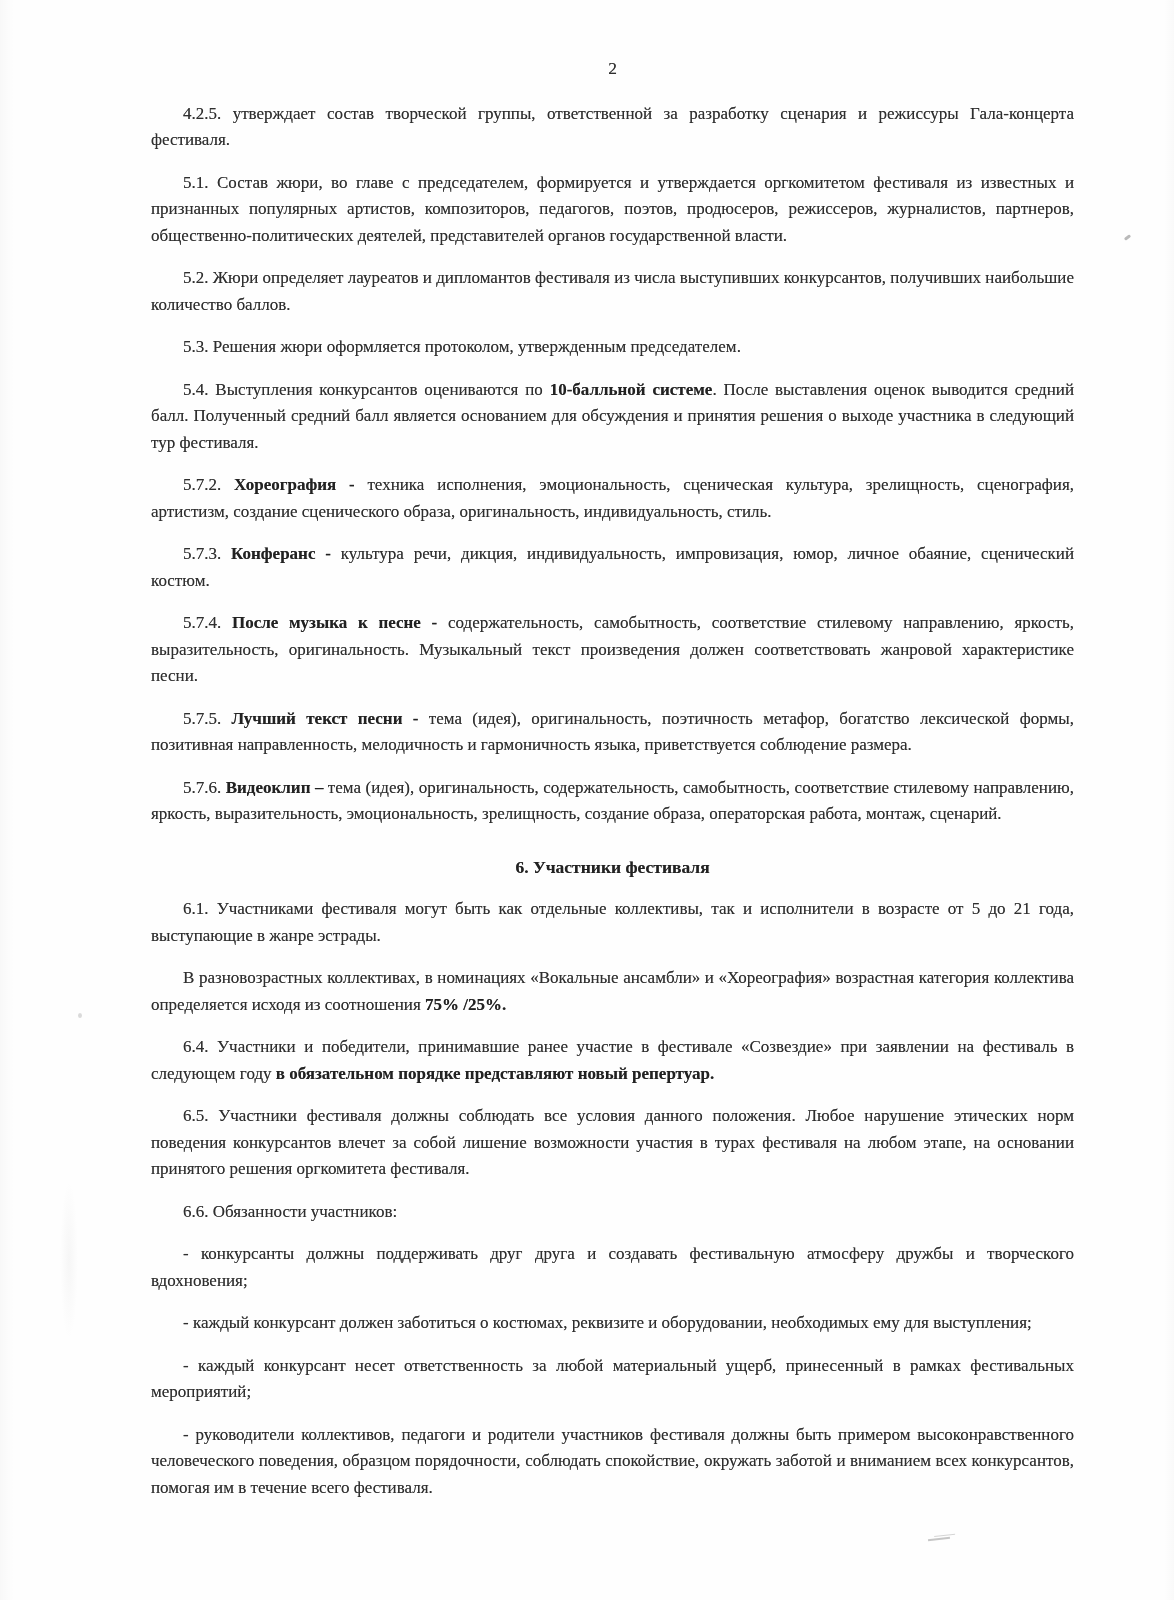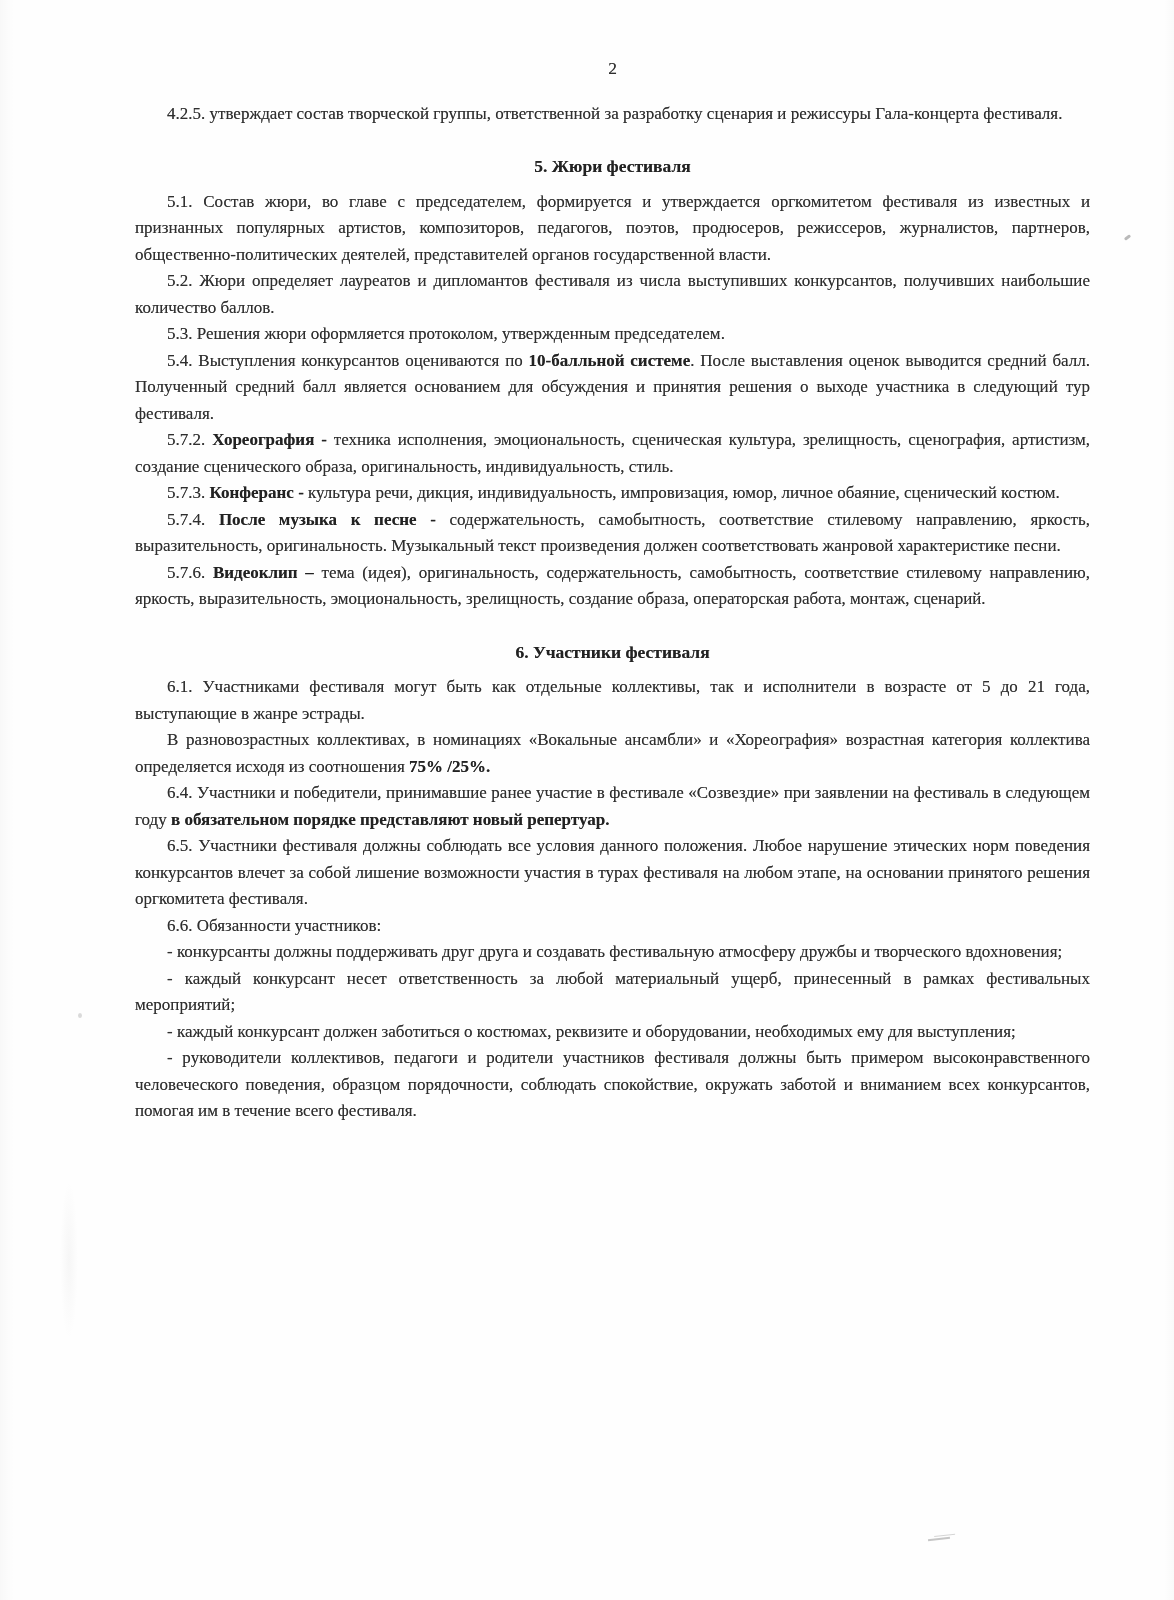--- a/index.html
+++ b/index.html
@@ -32,21 +32,21 @@
     text-align:justify;
     text-shadow:0 0 0.4px rgba(40,40,40,0.55);
   }
   .page-number{
     text-align:center;
     text-indent:0;
     margin:0 0 19px 0;
     font-size:17.5px;
   }
   .para{
-    margin:0;
+    margin:16px;
     text-indent:32px;
   }
   .heading{
     font-size:17.5px;
     font-weight:bold;
     color:var(--ink-bold);
     text-align:center;
     text-indent:0;
     margin:26px 0 9px 0;
   }
@@ -79,38 +79,38 @@
   }
 </style>
 </head>
 <body>
 
 <div class="scan-page">
   <div class="content">
     <p class="page-number">2</p>
     <div>
         <p class="para"><span>4.2.5. утверждает состав творческой группы, ответственной за разработку сценария и режиссуры Гала-концерта фестиваля.</span></p>
-        <p class="heading"><b>5. Жюри фестиваля</b></p>
         <p class="para"><span>5.1. Состав жюри, во главе с председателем, формируется и утверждается оргкомитетом фестиваля из известных и признанных популярных артистов, композиторов, педагогов, поэтов, продюсеров, режиссеров, журналистов, партнеров, общественно-политических деятелей, представителей органов государственной власти.</span></p>
         <p class="para"><span>5.2. Жюри определяет лауреатов и дипломантов фестиваля из числа выступивших конкурсантов, получивших наибольшие количество баллов.</span></p>
         <p class="para"><span>5.3. Решения жюри оформляется протоколом, утвержденным председателем.</span></p>
         <p class="para"><span>5.4. Выступления конкурсантов оцениваются по </span><b>10-балльной системе</b><span>. После выставления оценок выводится средний балл. Полученный средний балл является основанием для обсуждения и принятия решения о выходе участника в следующий тур фестиваля.</span></p>
         <p class="para"><span>5.7.2. </span><b>Хореография -</b><span> техника исполнения, эмоциональность, сценическая культура, зрелищность, сценография, артистизм, создание сценического образа, оригинальность, индивидуальность, стиль.</span></p>
         <p class="para"><span>5.7.3. </span><b>Конферанс -</b><span> культура речи, дикция, индивидуальность, импровизация, юмор, личное обаяние, сценический костюм.</span></p>
         <p class="para"><span>5.7.4. </span><b>После музыка к песне -</b><span> содержательность, самобытность, соответствие стилевому направлению, яркость, выразительность, оригинальность. Музыкальный текст произведения должен соответствовать жанровой характеристике песни.</span></p>
+        <p class="para"><span>5.7.5. </span><b>Лучший текст песни -</b><span> тема (идея), оригинальность, поэтичность метафор, богатство лексической формы, позитивная направленность, мелодичность и гармоничность языка, приветствуется соблюдение размера.</span></p>
         <p class="para"><span>5.7.6. </span><b>Видеоклип –</b><span> тема (идея), оригинальность, содержательность, самобытность, соответствие стилевому направлению, яркость, выразительность, эмоциональность, зрелищность, создание образа, операторская работа, монтаж, сценарий.</span></p>
         <p class="heading"><b>6. Участники фестиваля</b></p>
         <p class="para"><span>6.1. Участниками фестиваля могут быть как отдельные коллективы, так и исполнители в возрасте от 5 до 21 года, выступающие в жанре эстрады.</span></p>
         <p class="para"><span>В разновозрастных коллективах, в номинациях «Вокальные ансамбли» и «Хореография» возрастная категория коллектива определяется исходя из соотношения </span><b>75% /25%.</b></p>
         <p class="para"><span>6.4. Участники и победители, принимавшие ранее участие в фестивале «Созвездие» при заявлении на фестиваль в следующем году </span><b>в обязательном порядке представляют новый репертуар.</b></p>
         <p class="para"><span>6.5. Участники фестиваля должны соблюдать все условия данного положения. Любое нарушение этических норм поведения конкурсантов влечет за собой лишение возможности участия в турах фестиваля на любом этапе, на основании принятого решения оргкомитета фестиваля.</span></p>
         <p class="para"><span>6.6. Обязанности участников:</span></p>
         <p class="para"><span>- конкурсанты должны поддерживать друг друга и создавать фестивальную атмосферу дружбы и творческого вдохновения;</span></p>
+        <p class="para"><span>- каждый конкурсант должен заботиться о костюмах, реквизите и оборудовании, необходимых ему для выступления;</span></p>
         <p class="para"><span>- каждый конкурсант несет ответственность за любой материальный ущерб, принесенный в рамках фестивальных мероприятий;</span></p>
-        <p class="para"><span>- каждый конкурсант должен заботиться о костюмах, реквизите и оборудовании, необходимых ему для выступления;</span></p>
         <p class="para"><span>- руководители коллективов, педагоги и родители участников фестиваля должны быть примером высоконравственного человеческого поведения, образцом порядочности, соблюдать спокойствие, окружать заботой и вниманием всех конкурсантов, помогая им в течение всего фестиваля.</span></p>
       </div>
   </div>
 
   <div class="artifact artifact-tick-right"></div>
   <div class="artifact artifact-scribble-bottom"></div>
   <div class="artifact artifact-speck-left"></div>
   <div class="artifact artifact-smudge-left"></div>
 </div>
 

